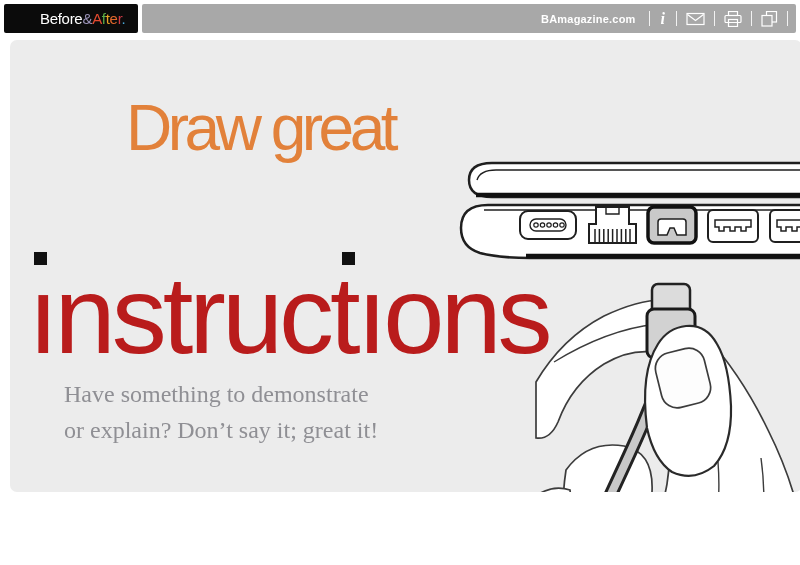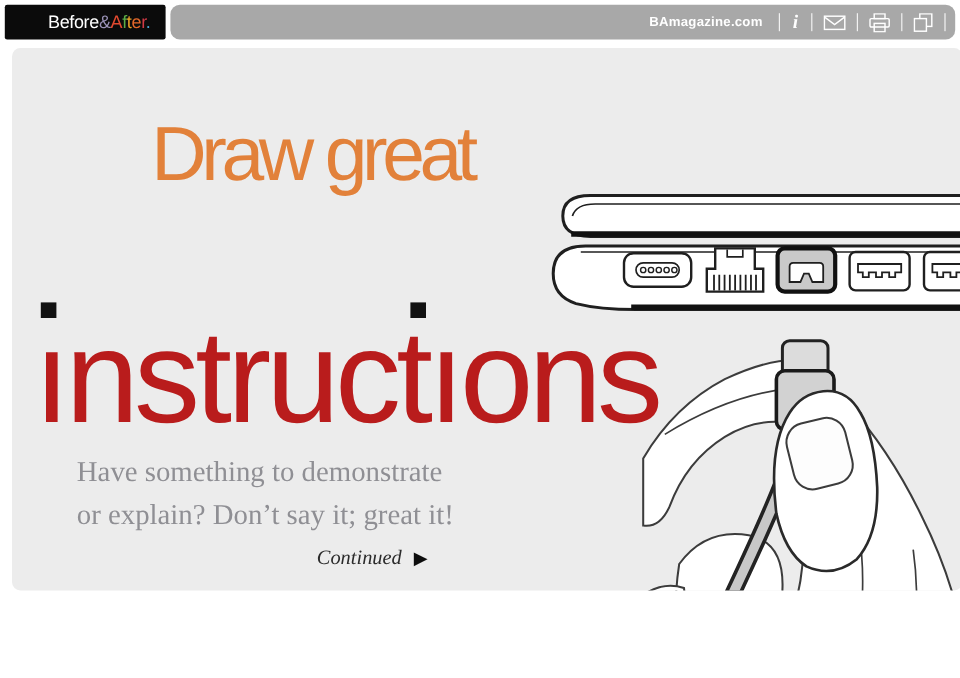--- a/index.html
+++ b/index.html
@@ -10,21 +10,21 @@
   
   .topbar{position:absolute;left:4px;top:4px;right:4px;height:29px;display:flex;}
   .logo-box{
     width:134px;background:#0b0b0b;border-radius:2px;display:flex;align-items:center;
     padding-left:36px;box-sizing:border-box;flex:none;
   }
   .logo{font-weight:normal;font-size:15px;letter-spacing:-0.3px;white-space:nowrap;cursor:pointer;}
   .logo .before{color:#ffffff;}
   .logo .amp{color:#9b93b8;}
   .gray-box{
-    flex:1;margin-left:4px;background:#a8a8a8;border-radius:8px;display:flex;
+    flex:1;margin-left:4px;background:#a8a8a8;border-radius:2px;display:flex;
     align-items:center;justify-content:flex-end;padding-right:8px;gap:9px;
   }
   .site-label{color:#ffffff;font-weight:bold;font-size:11px;letter-spacing:0.2px;margin-right:4px;cursor:pointer;}
   .sep{width:1px;height:15px;background:rgba(255,255,255,0.85);flex:none;}
   .bar-icon{display:flex;align-items:center;justify-content:center;cursor:pointer;}
   .info-i{color:#ffffff;font-family:"Liberation Serif",serif;font-style:italic;font-weight:bold;font-size:16px;line-height:1;padding:0 2px;}
   .bar-icon svg{display:block;}
   
   .card{
     position:absolute;left:10px;top:40px;width:792px;height:452px;background:#ececec;
@@ -182,19 +182,15 @@
     <div class="draw-great">Draw great</div>
     <div class="instructions">ınstructıons</div>
     <div class="i-dot d1"></div>
     <div class="i-dot d2"></div>
 
     <div class="subtitle">
       <div>Have something to demonstrate</div>
       <div>or explain? Don’t say it; great it!</div>
     </div>
 
-    <div class="continued">
-      <span class="lbl">Continued</span>
-      <span class="arr">▶</span>
-    </div>
 
   </div>
 </div>
 
 </body></html>

